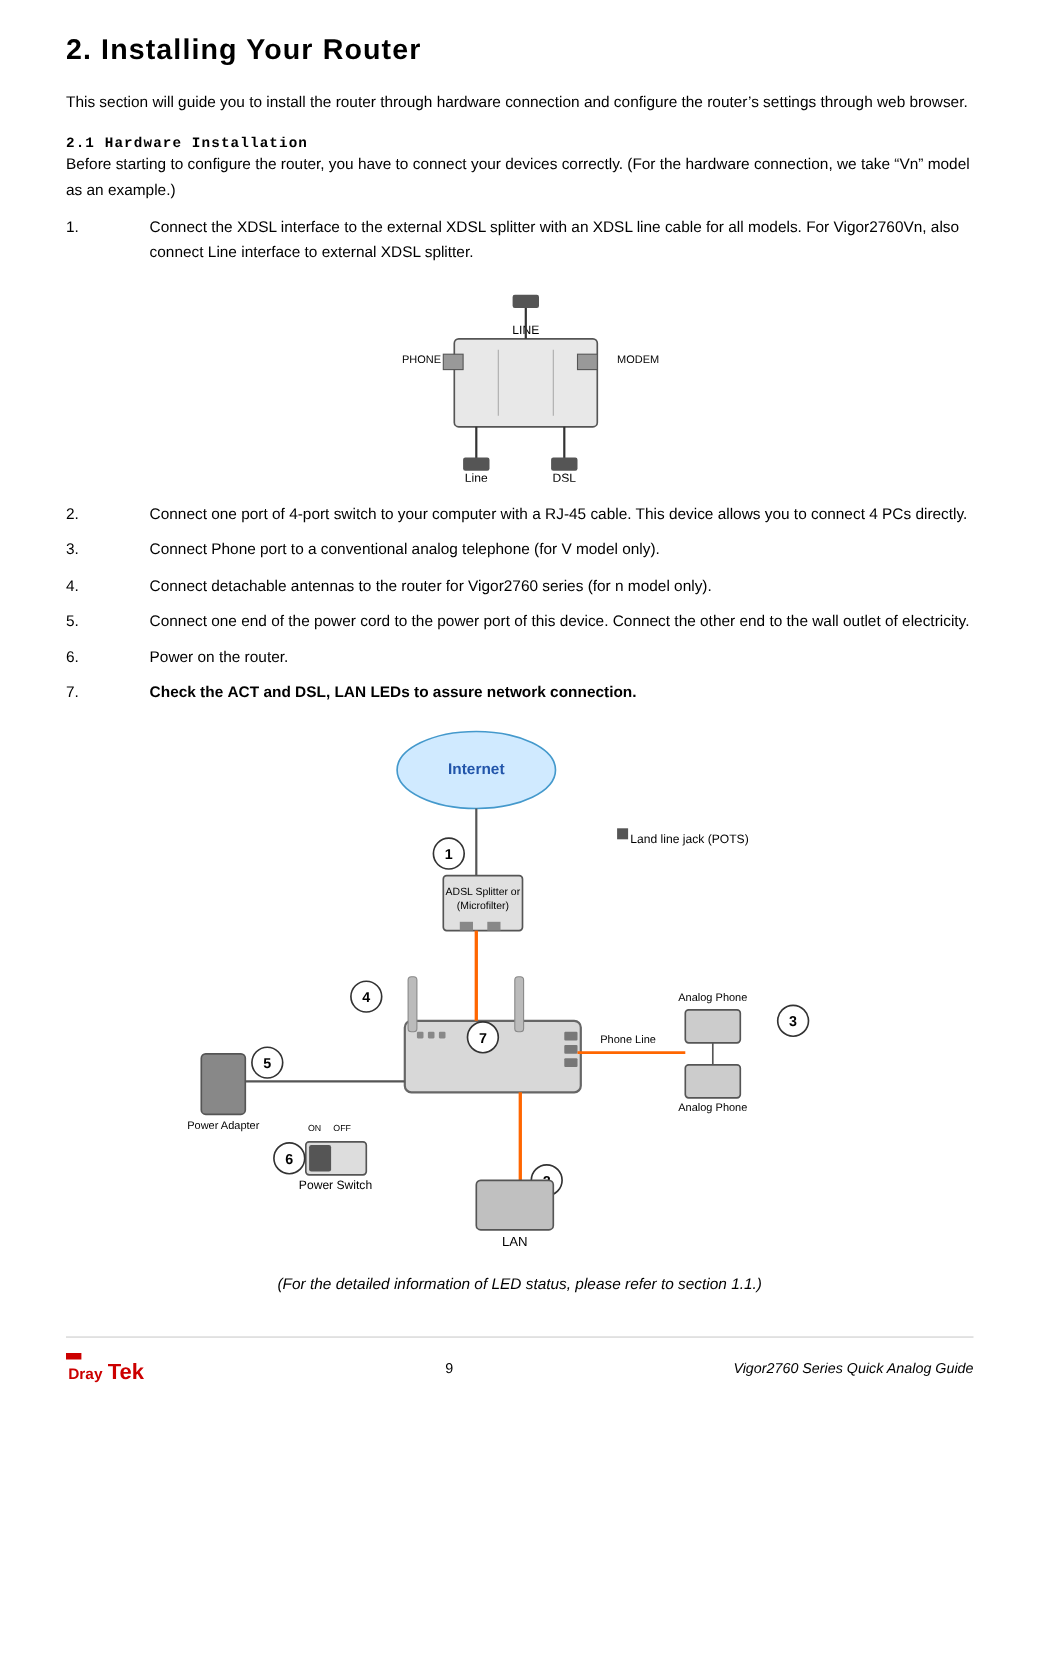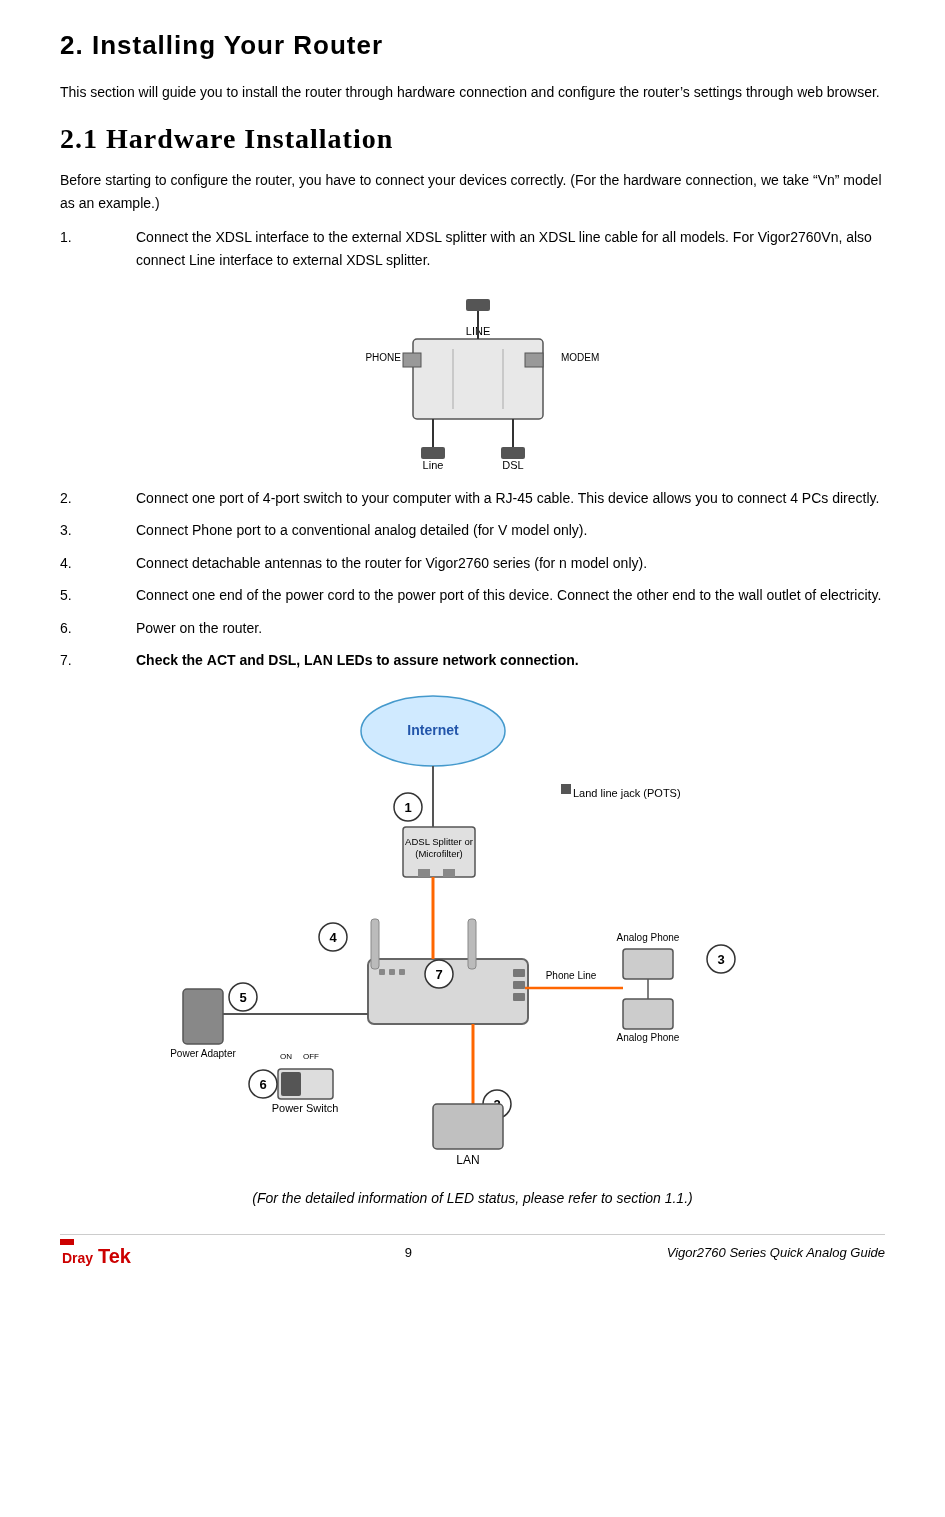--- a/index.html
+++ b/index.html
@@ -18,25 +18,24 @@
       font-weight: bold;
       letter-spacing: 1px;
       margin-bottom: 20px;
       border-bottom: none;
     }
     .intro-text {
       margin: 10px 0 20px 0;
       line-height: 1.6;
     }
     h2.section-title {
-      font-family: Liberation Serif, serif;
-      font-size: 28px;
+      font-family: Liberation Mono, monospace;
+      font-size: 13px;
       font-weight: bold;
       letter-spacing: 1px;
-      margin-bottom: 14px;
     }
     .section-intro {
       margin-bottom: 12px;
       line-height: 1.6;
     }
     ol.steps {
       padding-left: 0;
       list-style: none;
     }
     ol.steps li {
@@ -53,22 +52,22 @@
       margin-left: 46px;
     }
     .diagram-container {
       text-align: center;
       margin: 18px 0 18px 0;
     }
     .footer {
       display: flex;
       justify-content: space-between;
       align-items: center;
-      margin-top: 24px;
-      padding-top: 0;
+      margin-top: 36px;
+      padding-top: 10px;
       border-top: 1px solid #ccc;
     }
     .footer-logo {
       display: flex;
       align-items: center;
       gap: 4px;
     }
     .footer-page {
       font-size: 13px;
     }
@@ -140,21 +139,21 @@
   </svg>
 </div>
 
 <ol class="steps" style="margin-top:0;">
   <li>
     <span class="step-num">2.</span>
     <span class="step-text">Connect one port of 4-port switch to your computer with a RJ-45 cable. This device allows you to connect 4 PCs directly.</span>
   </li>
   <li>
     <span class="step-num">3.</span>
-    <span class="step-text">Connect Phone port to a conventional analog detailed (for V model only).</span>
+    <span class="step-text">Connect Phone port to a conventional analog telephone (for V model only).</span>
   </li>
   <li>
     <span class="step-num">4.</span>
     <span class="step-text">Connect detachable antennas to the router for Vigor2760 series (for n model only).</span>
   </li>
   <li>
     <span class="step-num">5.</span>
     <span class="step-text">Connect one end of the power cord to the power port of this device. Connect the other end to the wall outlet of electricity.</span>
   </li>
   <li>

